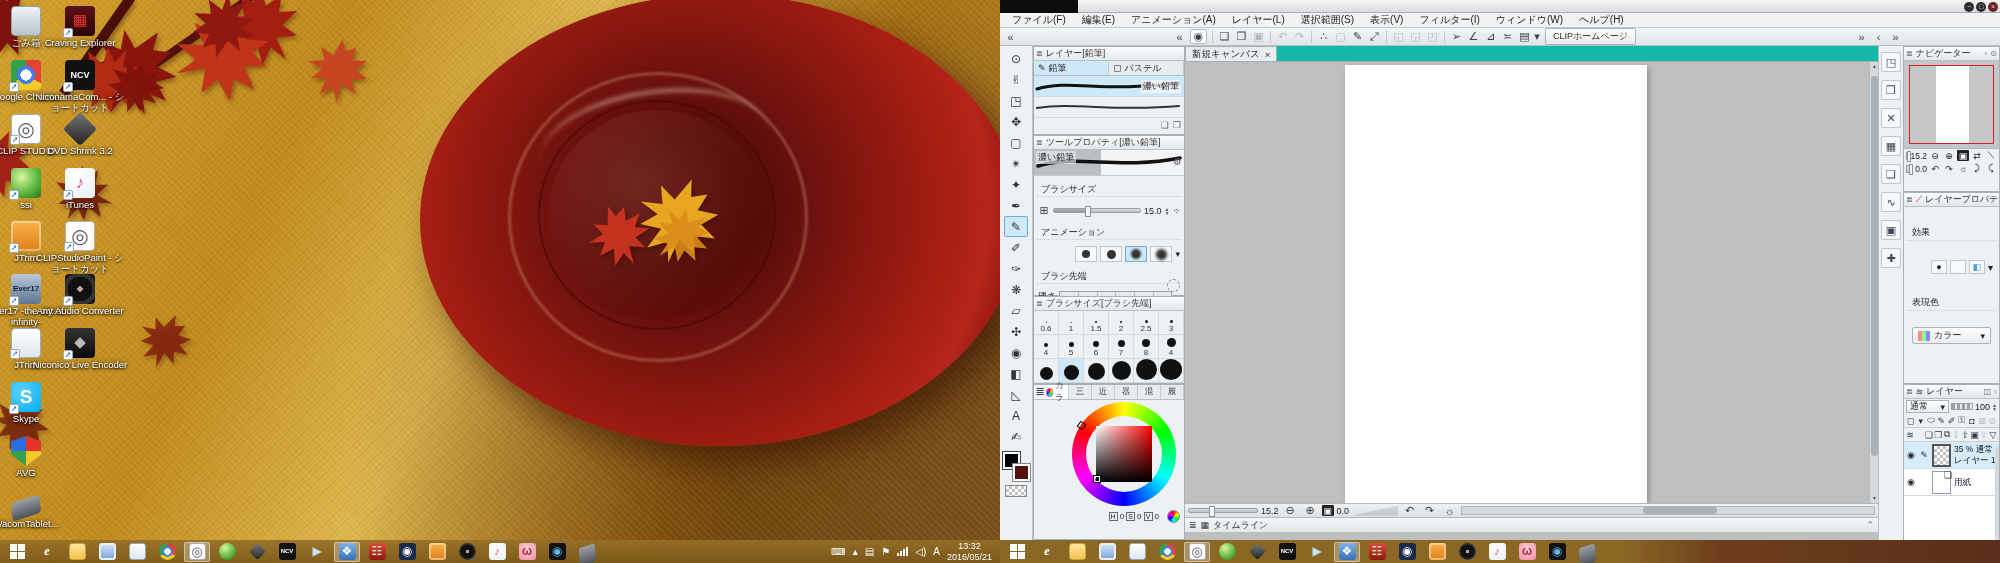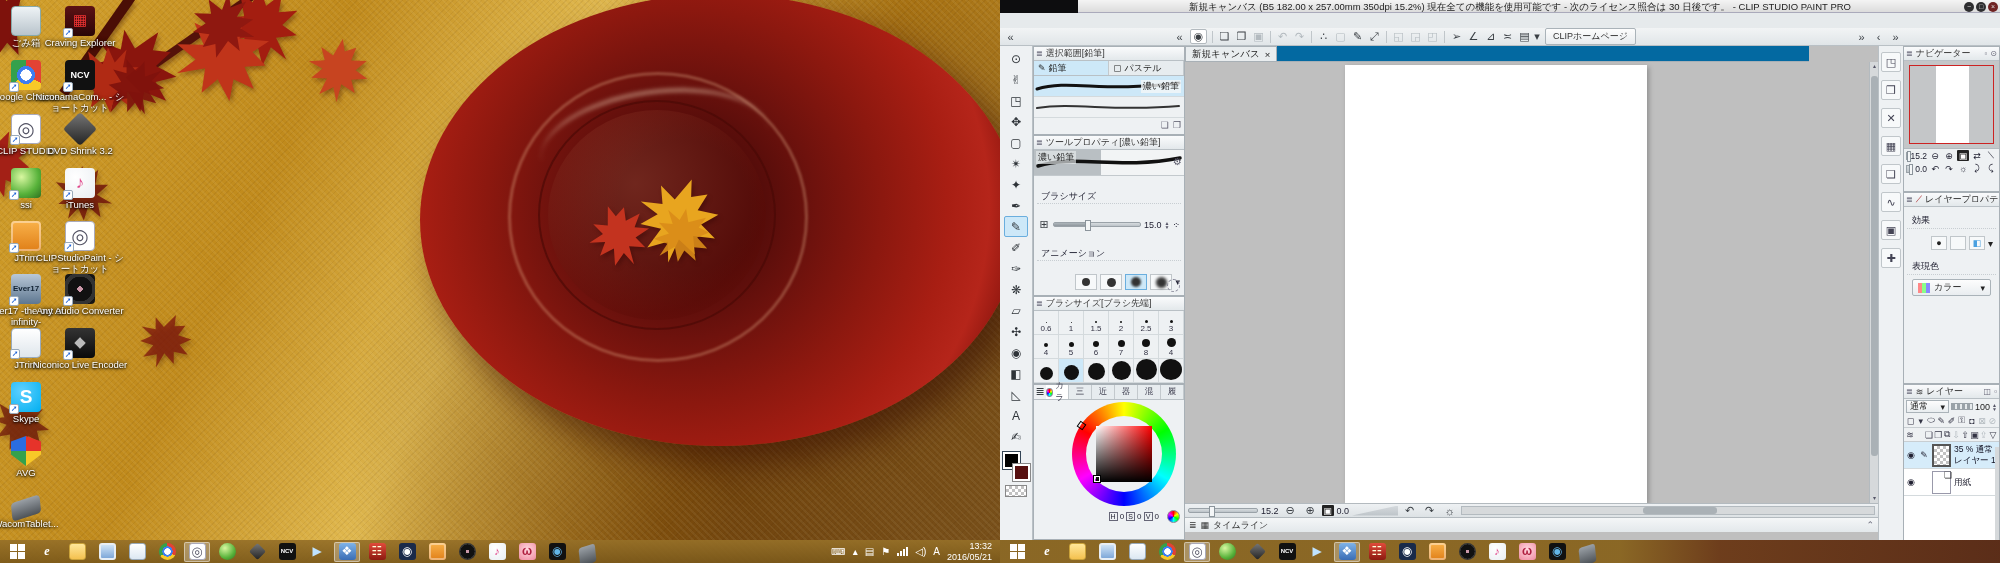--- a/index.html
+++ b/index.html
@@ -56,21 +56,21 @@
 .g-note{background:linear-gradient(#fff,#dce8f2);border:1px solid #9ab;border-radius:2px}
 .g-play{color:#bfe3ff;font-size:15px}
 .g-remote{background:linear-gradient(#7fb3e8,#3a6db5);border-radius:3px;color:#fff;font-size:9px}
 .g-robot{background:linear-gradient(#e04a3a,#8c1a10);border-radius:3px;color:#ffd;font-size:10px}
 .g-eyeapp{background:#1a2a4a;border-radius:3px;color:#fff;font-size:11px}
 .g-mouth{border-radius:50%;background:radial-gradient(circle at 50% 40%,#ffd9e0,#f08aa0);color:#b02040;font-size:11px;font-weight:bold}
 .g-mpc{background:#111;border-radius:3px;color:#62b6e8;font-size:11px}
 .tray{margin-left:auto;display:flex;align-items:center;gap:7px;color:#fff;font-size:10px}
 .tray .bars{display:flex;align-items:flex-end;gap:1px}
 .tray .bars i{width:2px;background:#fff}
-.clock{text-align:right;font-size:9px;line-height:1.15;color:#fff;padding-right:4px}
+.clock{text-align:center;font-size:9px;line-height:1.15;color:#fff;padding-right:4px}
 
 #csp{left:1000px;top:0;width:1000px;height:540px;background:#e6eaec;overflow:hidden}
 #titlebar{left:0;top:0;width:1000px;height:13px;background:linear-gradient(#f4f4f4,#dcdcdc);border-bottom:1px solid #aab}
 #titlebar .dark{left:0;top:0;width:78px;height:13px;background:#0d0d0f}
 #titlebar .t{left:80px;right:40px;top:0;height:13px;text-align:center;font-size:9.5px;line-height:13px;color:#222;white-space:nowrap;overflow:hidden}
 .winbtn{top:2px;width:10px;height:10px;border-radius:50%;background:#2e2e30;color:#ddd;font-size:7px;line-height:9px;text-align:center}
 #menubar{left:0;top:13px;width:1000px;height:15px;background:#f0f2f3;border-bottom:1px solid #c3c9cd;display:flex;align-items:center;padding-left:4px}
 #menubar span{padding:0 8px;font-size:10px;color:#222}
 #cmdbar{left:0;top:28px;width:1000px;height:18px;background:linear-gradient(#f2f4f5,#e0e5e8);border-bottom:1px solid #b9c0c5;display:flex;align-items:center}
 .ib{display:inline-flex;align-items:center;justify-content:center;min-width:17px;height:15px;font-size:11px;color:#3a3f44;flex:0 0 auto}
@@ -98,21 +98,21 @@
 .brushrow{height:21px;display:flex;align-items:center;border-bottom:1px solid #d4dadd;position:relative}
 .brushrow.on{background:#cde8f8}
 .brushrow .nm{position:absolute;right:3px;font-size:9px;background:#f4f6f7cc;padding:0 2px}
 .stfoot{height:13px;display:flex;justify-content:flex-end;align-items:center;gap:4px;padding-right:3px;font-size:9px;color:#556}
 
 #toolprop{left:33px;top:135px;width:152px;height:161px}
 .tpprev{height:26px;border-bottom:1px solid #c3c9cd;position:relative;background:linear-gradient(90deg,#b9bfc3 0 45%,#f2f4f5 45%)}
 .tpprev .nm{position:absolute;left:2px;top:1px;font-size:9px;background:#e6eaecaa;padding:0 2px}
 .tpprev .gear{position:absolute;right:2px;top:6px;font-size:10px;color:#556}
 .tprow{display:flex;align-items:center;padding:1px 4px;gap:3px;font-size:9px;color:#223}
-.tplabel{padding:2px 4px 0;font-size:9px;color:#223;border-bottom:1px dotted #c8ced2;margin:12px 3px}
+.tplabel{padding:2px 4px 0;font-size:9px;color:#223;border-bottom:1px dotted #c8ced2;margin:5px 3px}
 .sl{height:5px;background:linear-gradient(#d7dcdf,#bcc3c8);border:1px solid #9aa2a8;border-radius:2px;position:relative;flex:1}
 .sl .fill{position:absolute;left:0;top:0;bottom:0;background:linear-gradient(#aeb6bb,#8f979d)}
 .sl .th{position:absolute;top:-3px;width:6px;height:11px;background:#f4f6f7;border:1px solid #8b949b}
 .spin{display:inline-flex;flex-direction:column;font-size:5px;line-height:4px;color:#556}
 .aacell{width:22px;height:16px;border:1px solid #c0c6ca;background:#f7f9fa;display:flex;align-items:center;justify-content:center}
 .aacell.on{background:#cde8f8;border-color:#6aaede}
 .dot{border-radius:50%;background:#333}
 .hseg{display:flex;flex:1;height:12px;border:1px solid #9aa2a8;background:#e6eaec}
 .hseg i{flex:1;border-right:1px solid #b9c0c5}
 .dash{position:absolute;right:4px;bottom:3px;width:13px;height:13px;border:1.5px dashed #889;border-radius:50%}
@@ -131,21 +131,21 @@
 .wheel{position:absolute;left:38px;top:2px;width:104px;height:104px;border-radius:50%;background:conic-gradient(#ff0,#0f0,#0ff,#00f,#f0f,#f00,#ff0)}
 .wheel::after{content:"";position:absolute;left:14px;top:14px;width:76px;height:76px;border-radius:50%;background:#eef1f3}
 .svbox{position:absolute;left:62px;top:26px;width:56px;height:56px;background:linear-gradient(to top,#000,rgba(0,0,0,0)),linear-gradient(to right,#fff,#f00)}
 .hsel{position:absolute;left:44px;top:22px;width:7px;height:7px;border:1px solid #000;background:#fff0;transform:rotate(35deg)}
 .svsel{position:absolute;left:60px;top:76px;width:6px;height:6px;border:1px solid #fff;outline:1px solid #000}
 .hsvrow{display:flex;align-items:center;gap:2px;font-size:8px;justify-content:flex-end;padding:2px 4px;color:#223}
 .hsvrow b{display:inline-block;width:9px;height:9px;border:1px solid #667;font-size:7px;line-height:8px;text-align:center;font-weight:normal}
 .rbtn{width:13px;height:13px;border-radius:50%;background:conic-gradient(#f00,#ff0,#0f0,#0ff,#00f,#f0f,#f00);border:1px solid #889}
 
 #canvasarea{left:185px;top:46px;width:693px;height:494px;background:#bfbfbf}
-#ctabbar{left:0;top:0;width:624px;height:16px;background:#0369a1;border-bottom:1px solid #a8b0b6;display:flex}
+#ctabbar{left:0;top:0;width:693px;height:16px;background:#14b8a6;border-bottom:1px solid #a8b0b6;display:flex}
 .ctabdoc{display:flex;align-items:center;gap:5px;background:#e9edef;border:1px solid #a8b0b6;border-bottom:none;padding:0 6px;font-size:9.5px}
 #page{left:160px;top:19px;width:302px;height:438px;background:#fff;box-shadow:2px 2px 5px rgba(0,0,0,.25)}
 #vscroll{left:684px;top:16px;width:9px;height:441px;background:#d6d9db;border-left:1px solid #b3babf}
 #vscroll .thumb{left:1px;top:14px;width:7px;height:380px;background:#aab1b6;border-radius:3px}
 #vscroll .ar{width:9px;height:9px;font-size:6px;text-align:center;line-height:9px;color:#556;position:absolute}
 #statusbar{left:0;top:457px;width:693px;height:14px;background:linear-gradient(#eef1f3,#dde2e5);border-top:1px solid #b3babf;display:flex;align-items:center;gap:3px;padding:0 3px;font-size:9px;color:#223}
 #statusbar .hill{width:46px;height:10px;background:linear-gradient(#cfd4d8,#b5bcc1);clip-path:polygon(0 100%,100% 0,100% 100%);opacity:.8}
 #hscroll{flex:1;height:9px;background:#d6d9db;border:1px solid #b3babf;position:relative}
 #hscroll .thumb{position:absolute;left:44%;top:0;width:18%;height:7px;background:#aab1b6;border-radius:3px}
 #timeline{left:0;top:471px;width:693px;height:15px;background:linear-gradient(#f4f6f7,#e3e8eb);border-top:1px solid #b3babf;display:flex;align-items:center;gap:4px;padding:0 4px;font-size:9px;color:#333}
@@ -156,21 +156,21 @@
 #navigator{left:903px;top:46px;width:97px;height:146px}
 .navprev{position:relative;height:88px;background:#c4c6c8;border-bottom:1px solid #b3babf}
 .navframe{position:absolute;left:5px;top:4px;right:5px;bottom:4px;border:1px solid #cc2222}
 .navpage{position:absolute;left:32px;top:5px;width:33px;bottom:5px;background:#fff}
 .navrow{display:flex;align-items:center;gap:2px;padding:1px 2px;font-size:8.5px;color:#223}
 .msl{position:relative;flex:1;height:8px;background:linear-gradient(#d7dcdf,#bcc3c8);border:1px solid #9aa2a8}
 .msl .th{position:absolute;top:-2px;width:4px;height:11px;background:#f4f6f7;border:1px solid #8b949b}
 .sq{width:12px;height:11px;display:inline-flex;align-items:center;justify-content:center;font-size:9px;color:#223}
 .sq.k{background:#222;color:#fff;border-radius:1px}
 #layerprop{left:903px;top:192px;width:97px;height:192px}
-.lplabel{padding:3px 5px 1px;font-size:9px;color:#223;border-bottom:1px dotted #c8ced2;margin:4px 3px}
+.lplabel{padding:3px 5px 1px;font-size:9px;color:#223;border-bottom:1px dotted #c8ced2;margin:16px 3px}
 .lprow{display:flex;align-items:center;justify-content:flex-end;gap:3px;padding:3px 6px}
 .effbtn{width:16px;height:14px;border:1px solid #c0c6ca;background:#f7f9fa;display:flex;align-items:center;justify-content:center;font-size:9px}
 .ddl{display:flex;align-items:center;gap:4px;border:1px solid #aab3b9;background:linear-gradient(#fdfdfd,#e9edf0);border-radius:2px;font-size:9px;padding:1px 5px;margin:2px 8px}
 .rgbchip{width:12px;height:10px;background:linear-gradient(90deg,#f88 0 33%,#8f8 33% 66%,#88f 66%)}
 #layers{left:903px;top:384px;width:97px;height:156px}
 .lyrrow1{display:flex;align-items:center;gap:2px;padding:1px 2px;font-size:9px}
 .blend{flex:1;display:flex;align-items:center;justify-content:space-between;border:1px solid #aab3b9;background:linear-gradient(#fdfdfd,#e9edf0);padding:0 3px;height:13px}
 .opbar{width:22px;height:7px;background:repeating-linear-gradient(90deg,#9aa2a8 0 3px,#e6eaec 3px 5px);border:1px solid #9aa2a8}
 .lyricons{display:flex;align-items:center;gap:1px;padding:0 2px;height:14px;border-bottom:1px solid #c8ced2}
 .li{width:12px;height:12px;display:inline-flex;align-items:center;justify-content:center;font-size:9px;color:#334}
@@ -297,24 +297,34 @@
     </div>
   <div class="dicon ab" style="left:32px;top:328px">
       <div class="art a-nle">◆<span class="sc">➚</span></div>
       <div class="lbl">Niconico Live Encoder</div>
     </div>
 </div>
 
 <div id="csp" class="ab">
   <div id="titlebar" class="ab">
     <div class="dark ab"></div>
-    <div class="t ab">新規キャンバス (B5 182.00 x 257.00mm 350dpi 15.2%)  現在全ての機能を使用可能です - 次のライセンス照合は 30 日後です。 - CLIP STUDIO PAINT PRO</div>
     <div class="winbtn ab" style="right:26px">−</div>
     <div class="winbtn ab" style="right:14px">□</div>
     <div class="winbtn ab" style="right:2px;background:#6e2222">×</div>
+  </div>
+  <div id="menubar" class="ab">
+    <span>ファイル(F)</span>
+    <span>編集(E)</span>
+    <span>アニメーション(A)</span>
+    <span>レイヤー(L)</span>
+    <span>選択範囲(S)</span>
+    <span>表示(V)</span>
+    <span>フィルター(I)</span>
+    <span>ウィンドウ(W)</span>
+    <span>ヘルプ(H)</span>
   </div>
   <div id="cmdbar" class="ab">
     <span class="ib" style="margin-left:2px">«</span>
     <span class="ib" style="margin-left:152px">«</span>
     <span class="ib box">◉</span>
     <span class="vsep"></span>
     <span class="ib">❏</span>
     <span class="ib">❐</span>
     <span class="ib dis">▣</span>
     <span class="vsep"></span>
@@ -365,21 +375,21 @@
   </div>
   <div id="swatches" class="ab">
     <div class="fgsw ab"></div>
     <div class="bgsw ab"></div>
     <div class="trsw ab ckr"></div>
   </div>
 
   <div id="subtool" class="ab panel">
     <div class="ph">
         <span class="mini">≣</span>
-        <span>選択範囲[鉛筆]</span>
+        <span>レイヤー[鉛筆]</span>
       </div>
     <div class="sttabs">
       <div class="sttab on">
           <span>✎</span>
           <span>鉛筆</span>
         </div>
       <div class="sttab">
           <span>▢</span>
           <span>パステル</span>
         </div>

